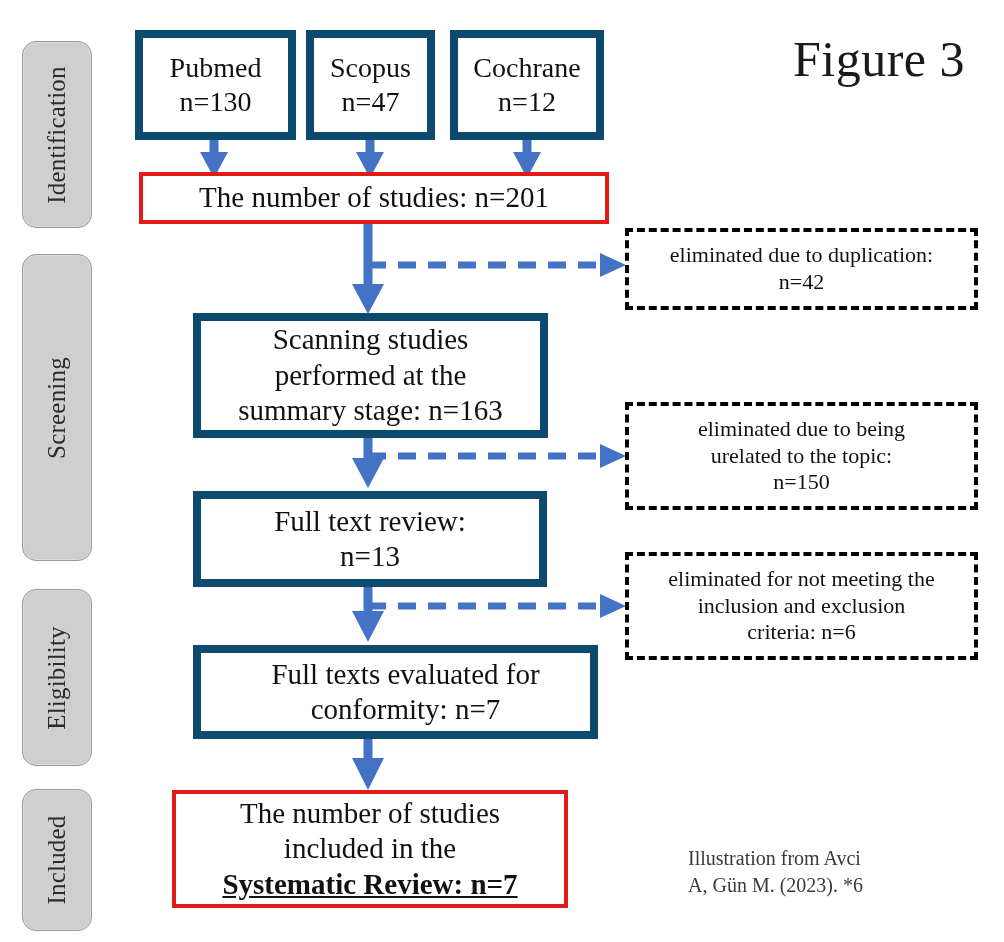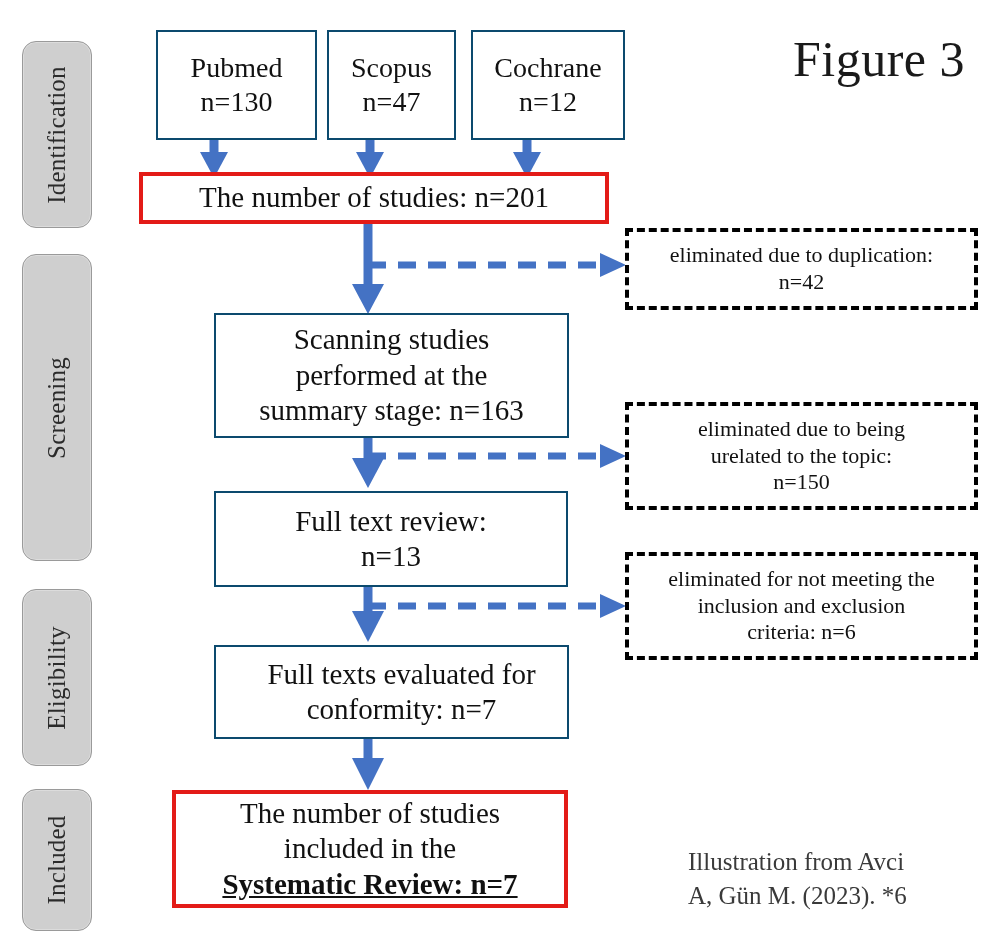--- a/index.html
+++ b/index.html
@@ -42,21 +42,21 @@
   .node {
     position: absolute;
     background: #ffffff;
     box-sizing: border-box;
     display: flex;
     align-items: center;
     justify-content: center;
     text-align: center;
     line-height: 1.22;
   }
-  .node.solid-black { border: 2px solid #0c4a6e; margin-left: 21px; }
+  .node.solid-black { border: 8px solid #0c4a6e; }
   .node.solid-red   { border: 4px solid #E31B17; }
   .node.dashed-black{ border: 4px dashed #000000; }
 
   .node .node-text { padding: 2px 8px; }
 
   .src-box   { font-size: 28px; }
   .main-box  { font-size: 29px; }
   .excl-box  { font-size: 22px; }
 
   .emphasis {
@@ -73,21 +73,21 @@
   
   .free-text {
     position: absolute;
     color: #1a1a1a;
   }
   #figure-title {
     font-size: 50px;
     letter-spacing: 0.5px;
   }
   #credit-note {
-    font-size: 25px;
+    font-size: 20px;
     line-height: 1.35;
     color: #3a3a3a;
   }
 </style>
 </head>
 <body>
 
 <div id="canvas">
 
   <div class="free-text" id="figure-title" style="left:793px; top:30px;">Figure 3</div>
@@ -224,21 +224,21 @@
   </div>
 
   <div class="node dashed-black excl-box" style="left:625px; top:552px; width:353px; height:108px;">
     <div class="node-text">
       <div>eliminated for not meeting the</div>
       <div>inclusion and exclusion</div>
       <div>criteria: n=6</div>
     </div>
   </div>
 
-  <div class="node solid-black main-box" style="left:193px; top:645px; width:355px; height:94px;padding-left:20px;">
+  <div class="node solid-black main-box" style="left:193px; top:645px; width:405px; height:94px;padding-left:20px;">
     <div class="node-text">
       <div>Full texts evaluated for</div>
       <div>conformity: n=7</div>
     </div>
   </div>
 
   <div class="conn" style="left:0; top:0;">
     <svg width="1004" height="942">
       <line x1="368" y1="739" x2="368" y2="762" stroke="#4472C4" stroke-width="9"></line>
       <polygon points="352,758 384,758 368,790" fill="#4472C4"></polygon>

